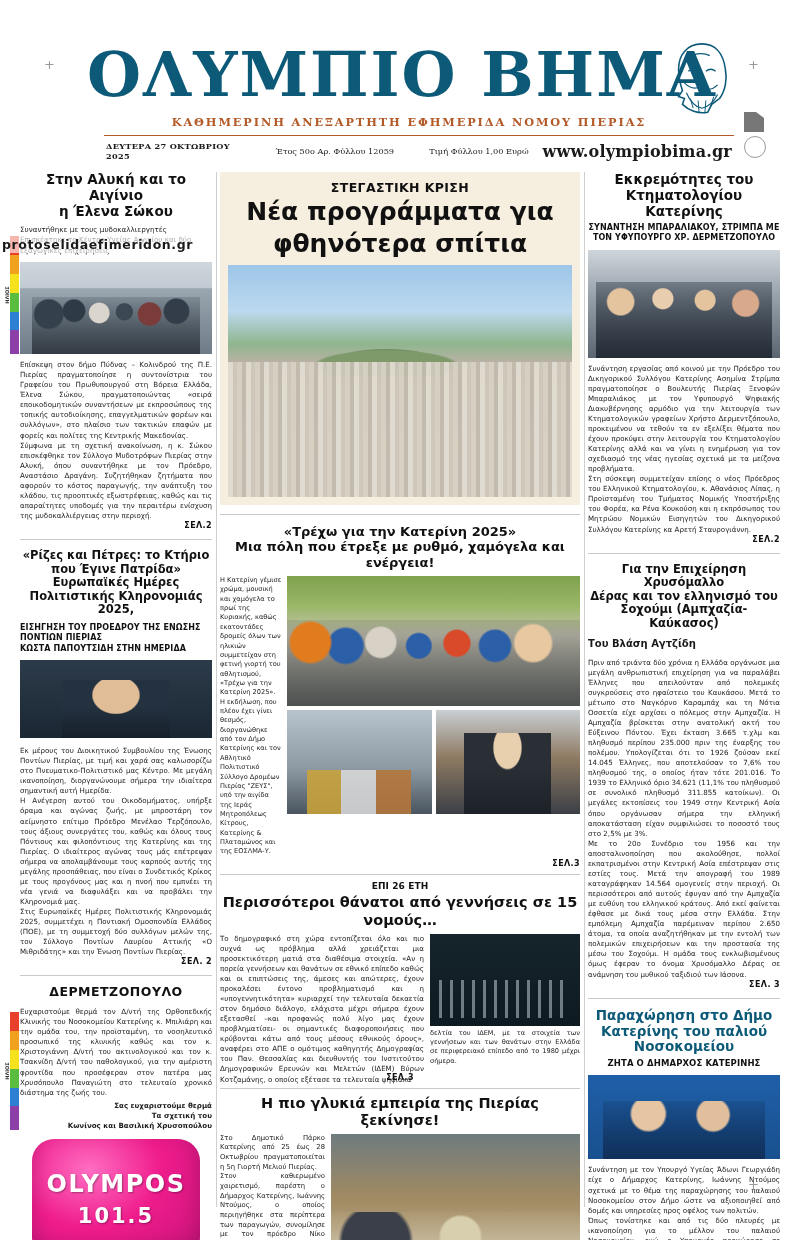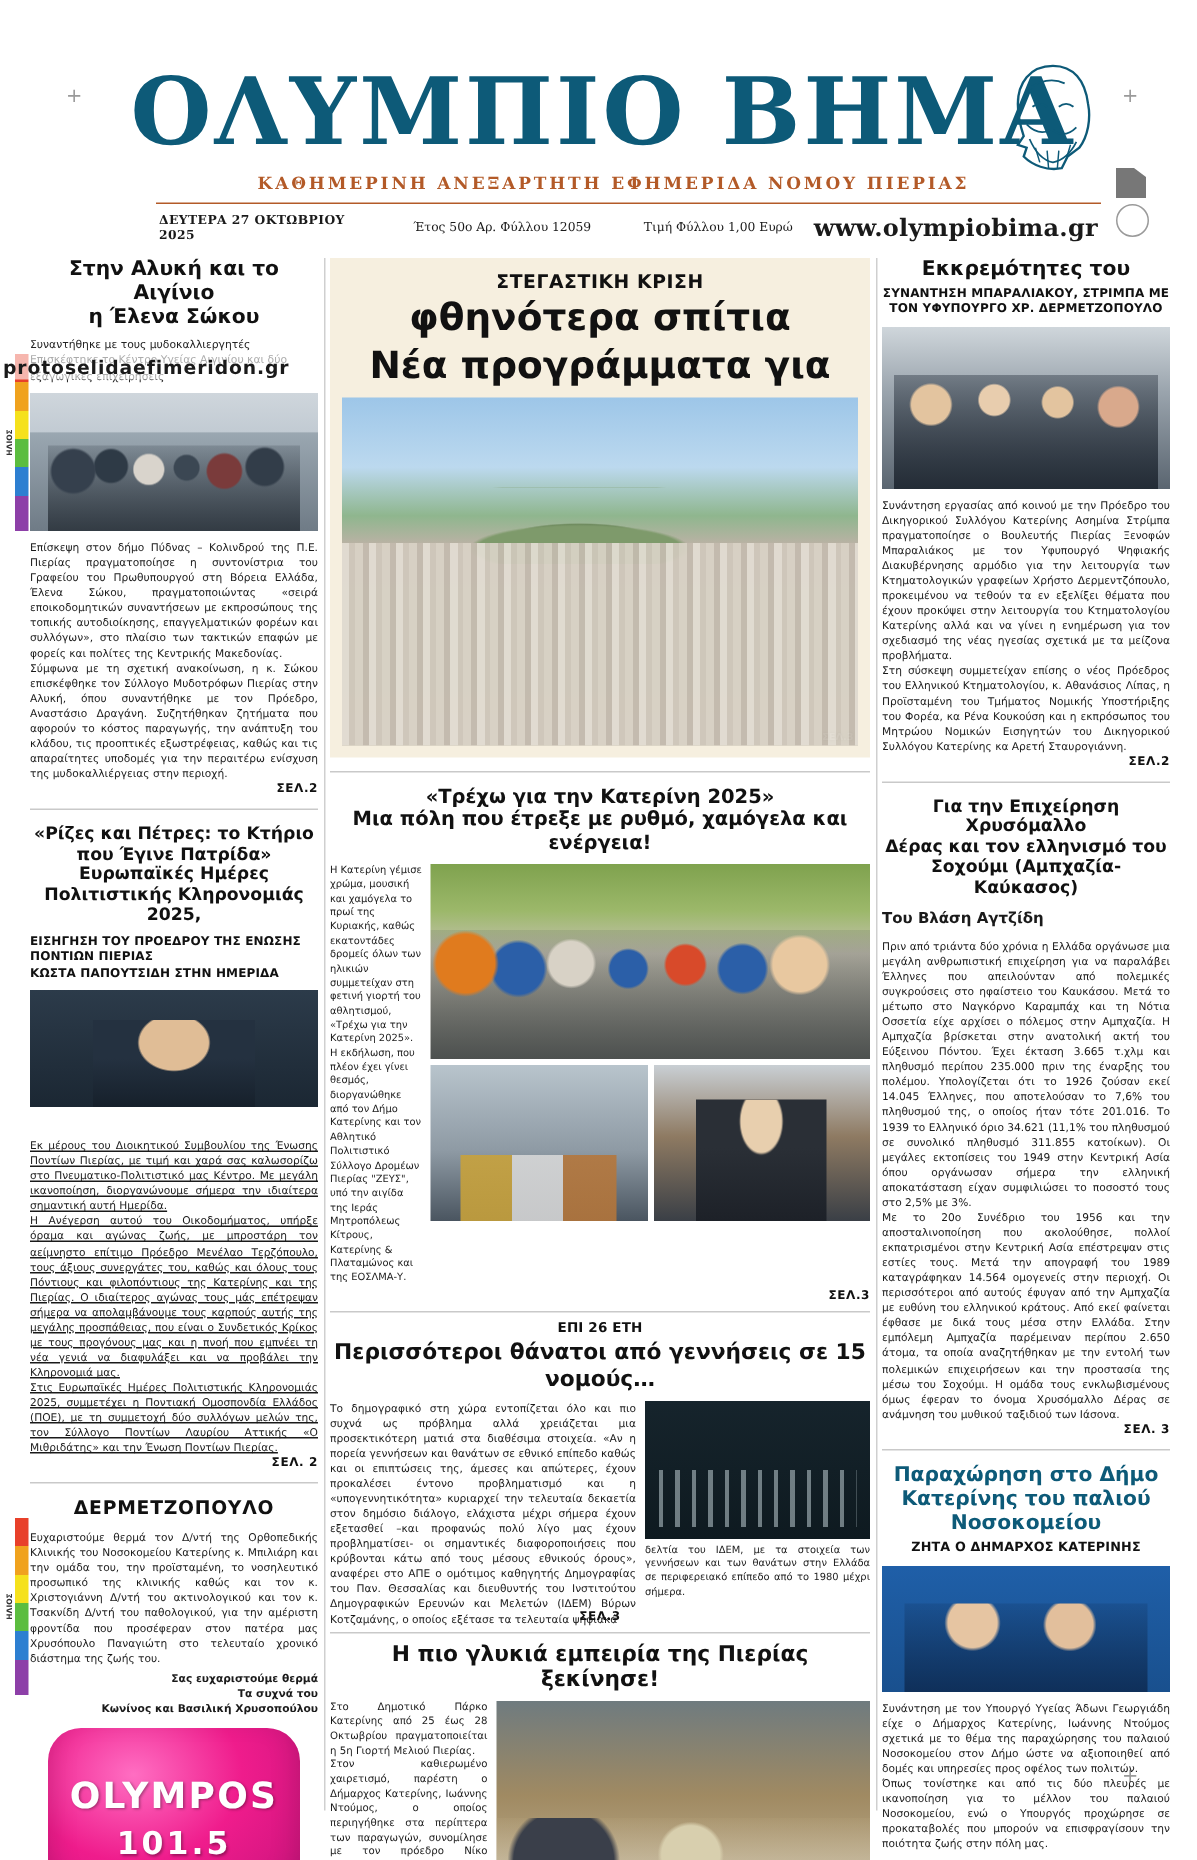--- a/index.html
+++ b/index.html
@@ -292,48 +292,48 @@
 
       <div>
         <div class="hl sm" style="white-space:pre-line;">«Ρίζες και Πέτρες: το Κτήριο
 που Έγινε Πατρίδα»
 Ευρωπαϊκές Ημέρες
 Πολιτιστικής Κληρονομιάς 2025,</div>
         <div class="kicker" style="white-space:pre-line;text-align:left;margin-top:6px;">ΕΙΣΗΓΗΣΗ ΤΟΥ ΠΡΟΕΔΡΟΥ ΤΗΣ ΕΝΩΣΗΣ
 ΠΟΝΤΙΩΝ ΠΙΕΡΙΑΣ
 ΚΩΣΤΑ ΠΑΠΟΥΤΣΙΔΗ ΣΤΗΝ ΗΜΕΡΙΔΑ</div>
         <div class="photo ph-pontian" style="height:78px;margin-top:6px;"></div>
-        <div class="body-txt" style="margin-top:21px;white-space:pre-line;text-decoration:underline;">Εκ μέρους του Διοικητικού Συμβουλίου της Ένωσης Ποντίων Πιερίας, με τιμή και χαρά σας καλωσορίζω στο Πνευματικο-Πολιτιστικό μας Κέντρο. Με μεγάλη ικανοποίηση, διοργανώνουμε σήμερα την ιδιαίτερα σημαντική αυτή Ημερίδα.
+        <div class="body-txt" style="margin-top:8px;white-space:pre-line;">Εκ μέρους του Διοικητικού Συμβουλίου της Ένωσης Ποντίων Πιερίας, με τιμή και χαρά σας καλωσορίζω στο Πνευματικο-Πολιτιστικό μας Κέντρο. Με μεγάλη ικανοποίηση, διοργανώνουμε σήμερα την ιδιαίτερα σημαντική αυτή Ημερίδα.
 Η Ανέγερση αυτού του Οικοδομήματος, υπήρξε όραμα και αγώνας ζωής, με μπροστάρη τον αείμνηστο επίτιμο Πρόεδρο Μενέλαο Τερζόπουλο, τους άξιους συνεργάτες του, καθώς και όλους τους Πόντιους και φιλοπόντιους της Κατερίνης και της Πιερίας. Ο ιδιαίτερος αγώνας τους μάς επέτρεψαν σήμερα να απολαμβάνουμε τους καρπούς αυτής της μεγάλης προσπάθειας, που είναι ο Συνδετικός Κρίκος με τους προγόνους μας και η πνοή που εμπνέει τη νέα γενιά να διαφυλάξει και να προβάλει την Κληρονομιά μας.
 Στις Ευρωπαϊκές Ημέρες Πολιτιστικής Κληρονομιάς 2025, συμμετέχει η Ποντιακή Ομοσπονδία Ελλάδος (ΠΟΕ), με τη συμμετοχή δύο συλλόγων μελών της, τον Σύλλογο Ποντίων Λαυρίου Αττικής «Ο Μιθριδάτης» και την Ένωση Ποντίων Πιερίας.</div>
         <div class="sel">ΣΕΛ. 2</div>
       </div>
 
       <div class="rule-h"></div>
 
       <div>
         <div class="hl" style="font-size:12.5px;letter-spacing:.5px;">ΔΕΡΜΕΤΖΟΠΟΥΛΟ</div>
         <div class="body-txt" style="margin-top:7px;">Ευχαριστούμε θερμά τον Δ/ντή της Ορθοπεδικής Κλινικής του Νοσοκομείου Κατερίνης κ. Μπιλιάρη και την ομάδα του, την προϊσταμένη, το νοσηλευτικό προσωπικό της κλινικής καθώς και τον κ. Χριστογιάννη Δ/ντή του ακτινολογικού και τον κ. Τσακνίδη Δ/ντή του παθολογικού, για την αμέριστη φροντίδα που προσέφεραν στον πατέρα μας Χρυσόπουλο Παναγιώτη στο τελευταίο χρονικό διάστημα της ζωής του.</div>
         <div class="body-txt" style="text-align:right;font-weight:bold;margin-top:3px;">Σας ευχαριστούμε θερμά</div>
-        <div class="body-txt" style="text-align:right;font-weight:bold;">Τα συχνά του</div>
+        <div class="body-txt" style="text-align:right;font-weight:bold;">Τα σχετική του</div>
         <div class="body-txt" style="text-align:right;font-weight:bold;">Κωνίνος και Βασιλική Χρυσοπούλου</div>
       </div>
 
       <div class="olympos">
         <div class="name">OLYMPOS</div>
         <div class="freq">101.5</div>
       </div>
     </div>
 
     <div class="col col-mid">
 
       <div class="lead-box">
         <div class="lead-kicker">ΣΤΕΓΑΣΤΙΚΗ ΚΡΙΣΗ</div>
+        <div class="lead-hl">Νέα προγράμματα για</div>
         <div class="lead-hl">φθηνότερα σπίτια</div>
-        <div class="lead-hl">Νέα προγράμματα για</div>
         <div class="photo ph-city lead-photo">
           <span class="cap-sel">ΣΕΛ.3</span>
         </div>
       </div>
 
       <div class="rule-h"></div>
 
       <div>
         <div class="hl" style="font-size:13px;">«Τρέχω για την Κατερίνη 2025»</div>
         <div class="hl" style="font-size:13px;">Μια πόλη που έτρεξε με ρυθμό, χαμόγελα και ενέργεια!</div>
@@ -378,20 +378,21 @@
           </div>
           <div class="photo ph-honey" style="flex:1;height:150px;"></div>
         </div>
       </div>
     </div>
 
     <div class="col col-right">
 
       <div>
         <div class="hl">Εκκρεμότητες του</div>
+        <div class="hl">Κτηματολογίου Κατερίνης</div>
         <div class="kicker" style="white-space:pre-line;margin-top:3px;">ΣΥΝΑΝΤΗΣΗ ΜΠΑΡΑΛΙΑΚΟΥ, ΣΤΡΙΜΠΑ ΜΕ
 ΤΟΝ ΥΦΥΠΟΥΡΓΟ ΧΡ. ΔΕΡΜΕΤΖΟΠΟΥΛΟ</div>
         <div class="photo ph-meeting" style="height:108px;margin-top:6px;"></div>
         <div class="body-txt" style="margin-top:6px;white-space:pre-line;">Συνάντηση εργασίας από κοινού με την Πρόεδρο του Δικηγορικού Συλλόγου Κατερίνης Ασημίνα Στρίμπα πραγματοποίησε ο Βουλευτής Πιερίας Ξενοφών Μπαραλιάκος με τον Υφυπουργό Ψηφιακής Διακυβέρνησης αρμόδιο για την λειτουργία των Κτηματολογικών γραφείων Χρήστο Δερμεντζόπουλο, προκειμένου να τεθούν τα εν εξελίξει θέματα που έχουν προκύψει στην λειτουργία του Κτηματολογίου Κατερίνης αλλά και να γίνει η ενημέρωση για τον σχεδιασμό της νέας ηγεσίας σχετικά με τα μείζονα προβλήματα.
 Στη σύσκεψη συμμετείχαν επίσης ο νέος Πρόεδρος του Ελληνικού Κτηματολογίου, κ. Αθανάσιος Λίπας, η Προϊσταμένη του Τμήματος Νομικής Υποστήριξης του Φορέα, κα Ρένα Κουκούση και η εκπρόσωπος του Μητρώου Νομικών Εισηγητών του Δικηγορικού Συλλόγου Κατερίνης κα Αρετή Σταυρογιάννη.</div>
         <div class="sel">ΣΕΛ.2</div>
       </div>
 
       <div class="rule-h"></div>
 

